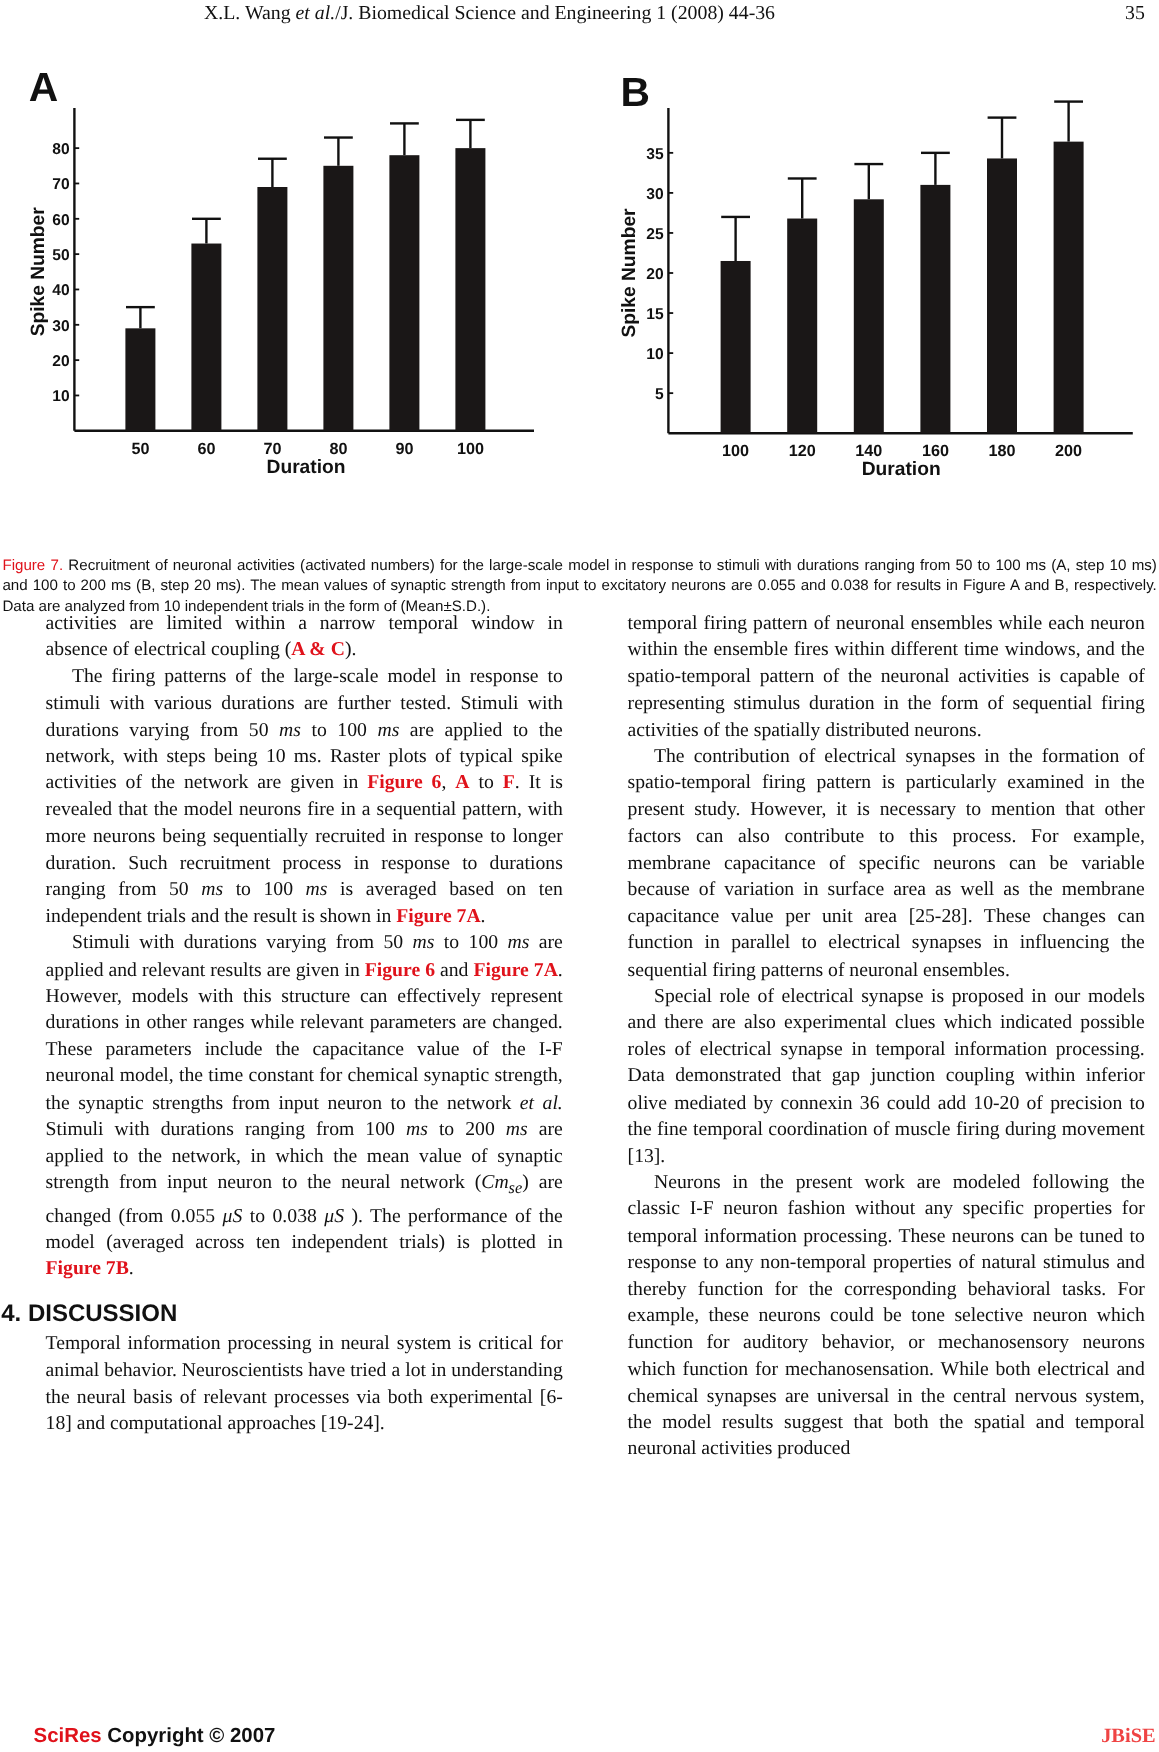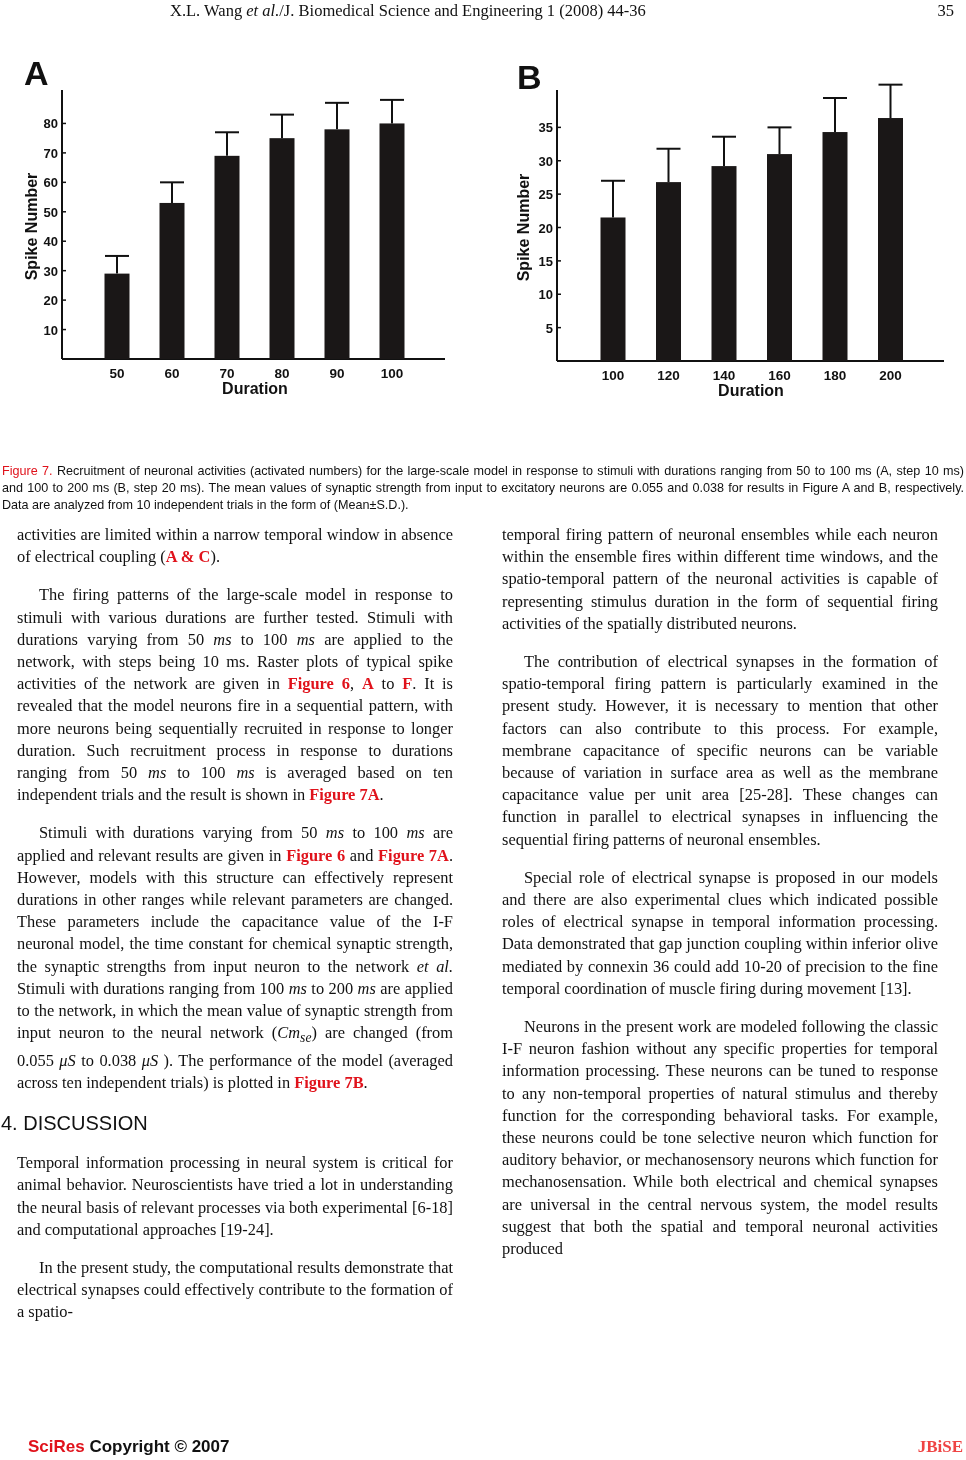--- a/index.html
+++ b/index.html
@@ -10,24 +10,24 @@
   #header .title { position:absolute; left:170px; top:1px; }
   #header .pageno { position:absolute; right:12px; top:1px; }
   .panel-letter { position:absolute; font-family:"Liberation Sans", sans-serif; font-weight:bold; font-size:34px; color:#111; }
   svg.chart { position:absolute; overflow:visible; }
   svg.chart text { font-family:"Liberation Sans", "DejaVu Sans", sans-serif; font-weight:bold; fill:#111; }
   #caption { position:absolute; left:2px; top:427px; width:962px; font-size:12.6px; line-height:17px; text-align:justify;margin-top:36px; }
   #caption .figlabel { color:#e0121b; }
   .col { position:absolute; top:508px; width:468px; font-size:16.4px; line-height:22.2px; text-align:justify; }
   #col-left { left:1px; }
   #col-right { left:486px; }
-  .col p { margin:16px; }
+  .col p { margin:0;padding-left:37px; }
   .col p.indent { text-indent:22px; }
   .red { color:#e0121b; font-weight:bold; }
-  .heading { font-family:"Liberation Sans", sans-serif; font-weight:normal; font-size:20px; margin:14px 0 0 0; line-height:26px; }
+  .heading { font-family:"Liberation Sans", sans-serif; font-weight:bold; font-size:20px; margin:14px 0 0 0; line-height:26px; }
   #footer-left { position:absolute; left:1px; top:1437px; font-size:17px; font-weight:bold; }
   #footer-left .brand { color:#e0121b;margin-left:27px; }
   #footer-right { position:absolute; right:3px; top:1437px; font-size:17px; font-weight:bold; color:#ef4444; }
 </style>
 </head>
 <body>
 
 <div id="header" class="serif">
   <span class="title"><span>X.L. Wang </span><i>et al.</i><span>/J. Biomedical Science and Engineering 1 (2008) 44-36</span></span>
   <span class="pageno">35</span>
@@ -130,21 +130,20 @@
 <div id="caption" class="sans">
   <span class="figlabel">Figure 7.</span><span> Recruitment of neuronal activities (activated numbers) for the large-scale model in response to stimuli with durations ranging from 50 to 100 ms (A, step 10 ms) and 100 to 200 ms (B, step 20 ms). The mean values of synaptic strength from input to excitatory neurons are 0.055 and 0.038 for results in Figure A and B, respectively. Data are analyzed from 10 independent trials in the form of (Mean±S.D.).</span>
 </div>
 
 <div id="col-left" class="col serif">
   <p><span>activities are limited within a narrow temporal window in absence of electrical coupling (</span><span class="red">A &amp; C</span><span>).</span></p>
   <p class="indent"><span>The firing patterns of the large-scale model in response to stimuli with various durations are further tested. Stimuli with durations varying from 50 </span><i>ms</i><span> to 100 </span><i>ms</i><span> are applied to the network, with steps being 10 ms. Raster plots of typical spike activities of the network are given in </span><span class="red">Figure 6</span><span>, </span><span class="red">A</span><span> to </span><span class="red">F</span><span>. It is revealed that the model neurons fire in a sequential pattern, with more neurons being sequentially recruited in response to longer duration. Such recruitment process in response to durations ranging from 50 </span><i>ms</i><span> to 100 </span><i>ms</i><span> is averaged based on ten independent trials and the result is shown in </span><span class="red">Figure 7A</span><span>.</span></p>
   <p class="indent"><span>Stimuli with durations varying from 50 </span><i>ms</i><span> to 100 </span><i>ms</i><span> are applied and relevant results are given in </span><span class="red">Figure 6</span><span> and </span><span class="red">Figure 7A</span><span>. However, models with this structure can effectively represent durations in other ranges while relevant parameters are changed. These parameters include the capacitance value of the I-F neuronal model, the time constant for chemical synaptic strength, the synaptic strengths from input neuron to the network </span><i>et al.</i><span> Stimuli with durations ranging from 100 </span><i>ms</i><span> to 200 </span><i>ms</i><span> are applied to the network, in which the mean value of synaptic strength from input neuron to the neural network (</span><i>Cm</i><sub><i>se</i></sub><span>) are changed (from 0.055 </span><i>μ</i><i>S</i><span> to 0.038 </span><i>μ</i><i>S</i><span> ). The performance of the model (averaged across ten independent trials) is plotted in </span><span class="red">Figure 7B</span><span>.</span></p>
   <h2 class="heading">4. DISCUSSION</h2>
   <p>Temporal information processing in neural system is critical for animal behavior. Neuroscientists have tried a lot in understanding the neural basis of relevant processes via both experimental [6-18] and computational approaches [19-24].</p>
-  <p class="indent">In the present study, the computational results demonstrate that electrical synapses could effectively contribute to the formation of a spatio-</p>
 </div>
 
 <div id="col-right" class="col serif">
   <p>temporal firing pattern of neuronal ensembles while each neuron within the ensemble fires within different time windows, and the spatio-temporal pattern of the neuronal activities is capable of representing stimulus duration in the form of sequential firing activities of the spatially distributed neurons.</p>
   <p class="indent">The contribution of electrical synapses in the formation of spatio-temporal firing pattern is particularly examined in the present study. However, it is necessary to mention that other factors can also contribute to this process. For example, membrane capacitance of specific neurons can be variable because of variation in surface area as well as the membrane capacitance value per unit area [25-28]. These changes can function in parallel to electrical synapses in influencing the sequential firing patterns of neuronal ensembles.</p>
   <p class="indent">Special role of electrical synapse is proposed in our models and there are also experimental clues which indicated possible roles of electrical synapse in temporal information processing. Data demonstrated that gap junction coupling within inferior olive mediated by connexin 36 could add 10-20  of precision to the fine temporal coordination of muscle firing during movement [13].</p>
   <p class="indent">Neurons in the present work are modeled following the classic I-F neuron fashion without any specific properties for temporal information processing. These neurons can be tuned to response to any non-temporal properties of natural stimulus and thereby function for the corresponding behavioral tasks. For example, these neurons could be tone selective neuron which function for auditory behavior, or mechanosensory neurons which function for mechanosensation. While both electrical and chemical synapses are universal in the central nervous system, the model results suggest that both the spatial and temporal neuronal activities produced</p>
 </div>
 
 <div id="footer-left" class="sans">

